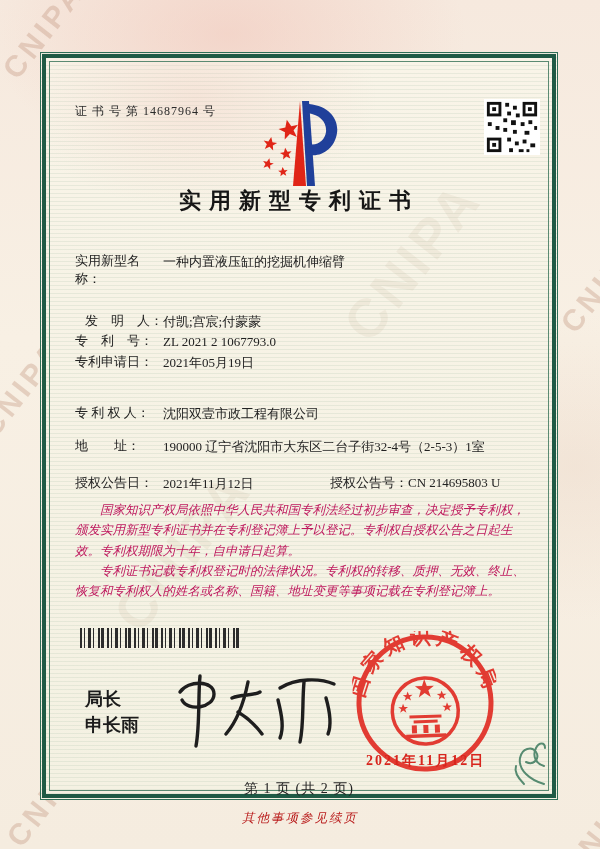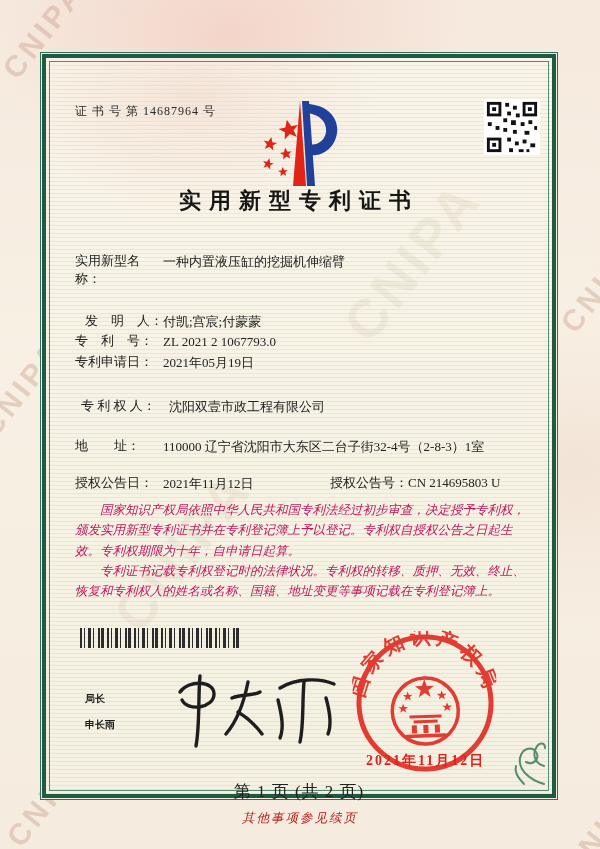--- a/index.html
+++ b/index.html
@@ -51,28 +51,28 @@
   .barcode {
     position:absolute; left:30px; top:566px; width:162px; height:20px;
     background:repeating-linear-gradient(90deg,
       #2c2c2c 0 2px, transparent 2px 4px,
       #2c2c2c 4px 5px, transparent 5px 8px,
       #2c2c2c 8px 11px, transparent 11px 13px,
       #2c2c2c 13px 14px, transparent 14px 18px,
       #2c2c2c 18px 20px, transparent 20px 21px,
       #2c2c2c 21px 24px, transparent 24px 27px);
   }
-  .director { position:absolute; left:35px; top:624px; font-family:"Liberation Sans","DejaVu Sans",sans-serif; font-size:10px; color:#1c1c1c; font-weight:600; line-height:26px; }
+  .director { position:absolute; left:35px; top:624px; font-family:"Liberation Sans","DejaVu Sans",sans-serif; font-size:18px; color:#1c1c1c; font-weight:600; line-height:26px; }
   .signature { position:absolute; left:112px; top:600px; width:190px; height:92px; }
   .seal { position:absolute; left:303px; top:569px; width:144px; height:144px; transform:rotate(-2deg); }
   .seal-date {
     position:absolute; left:316px; top:690px; width:180px;
     color:#d8251d; font-size:14px; letter-spacing:2px; font-weight:bold; white-space:nowrap;
   }
-  .page-no { position:absolute; left:0; top:718px; width:100%; text-align:center; font-size:17px; color:#222; letter-spacing:1px; }
+  .page-no { position:absolute; left:0; top:718px; width:100%; text-align:center; font-size:14px; color:#222; letter-spacing:1px; }
   .flourish { position:absolute; right:2px; bottom:4px; width:46px; height:60px; }
   .footer-note {
     position:absolute; left:0; top:810px; width:600px; text-align:center;
     font-size:12.5px; font-style:italic; color:#b91c1c; letter-spacing:2px;
   }
 </style>
 </head>
 <body>
 
 <div class="wm" style="left:-12px; top:14px;">CNIPA</div>
@@ -148,25 +148,25 @@
     </div>
     <div class="frow" style="top:60px;text-align:right;">
       <span class="flabel">发　明　人：</span><span class="fvalue">付凯;宫宸;付蒙蒙</span>
     </div>
     <div class="frow" style="top:80px;">
       <span class="flabel">专　利　号：</span><span class="fvalue">ZL 2021 2 1067793.0</span>
     </div>
     <div class="frow" style="top:101px;">
       <span class="flabel">专利申请日：</span><span class="fvalue">2021年05月19日</span>
     </div>
-    <div class="frow" style="top:145px;margin-left:6px;">
+    <div class="frow" style="top:152px;">
       <span class="flabel">专 利 权 人：</span><span class="fvalue">沈阳双壹市政工程有限公司</span>
     </div>
     <div class="frow" style="top:185px;">
-      <span class="flabel">地　　址：</span><span class="fvalue" style="width:352px;">110000 辽宁省沈阳市大东区二台子街32-4号（2-8-3）1室</span>
+      <span class="flabel">地　　址：</span><span class="fvalue" style="width:352px;">190000 辽宁省沈阳市大东区二台子街32-4号（2-5-3）1室</span>
     </div>
     <div class="frow" style="top:222px; width:452px;">
       <span class="flabel">授权公告日：</span><span class="fvalue">2021年11月12日</span>
       <span class="pair2">
         <span>授权公告号：</span><span>CN 214695803 U</span>
       </span>
     </div>
   </div>
 
   <div class="paras">

